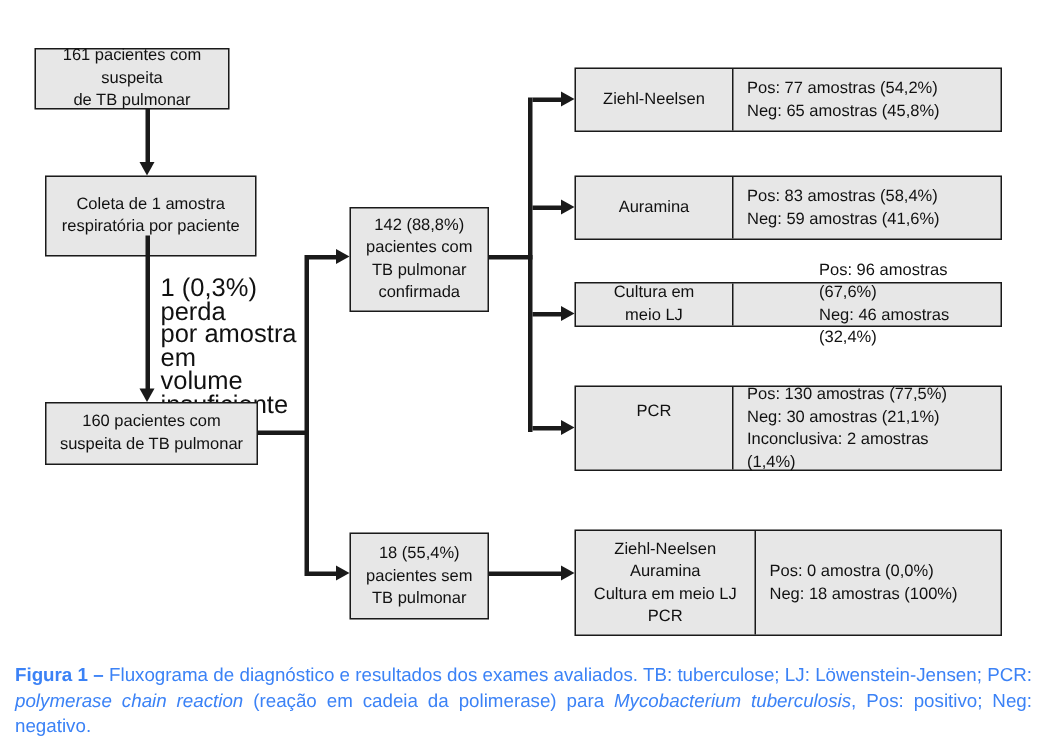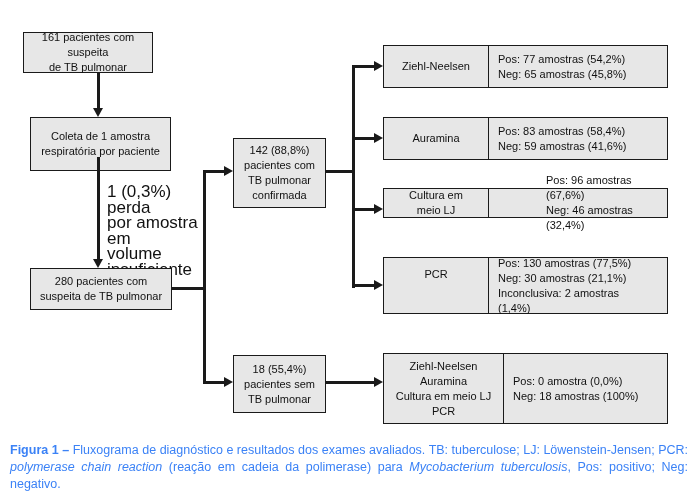--- a/index.html
+++ b/index.html
@@ -47,21 +47,21 @@
 de TB pulmonar</div>
 
   <div class="node" style="left:30px;top:117px;width:141px;height:54px;">Coleta de 1 amostra
 respiratória por paciente</div>
 
   <div class="note" style="left:107px;top:184px;width:92px;">1 (0,3%) perda
 por amostra em
 volume
 insuficiente</div>
 
-  <div class="node" style="left:30px;top:268px;width:142px;height:42px;">280 pacientes com
+  <div class="node" style="left:30px;top:268px;width:142px;height:42px;">160 pacientes com
 suspeita de TB pulmonar</div>
 
   <div class="node" style="left:233px;top:138px;width:93px;height:70px;">142 (88,8%)
 pacientes com
 TB pulmonar
 confirmada</div>
 
   <div class="node" style="left:233px;top:355px;width:93px;height:58px;">18 (55,4%)
 pacientes sem
 TB pulmonar</div>

